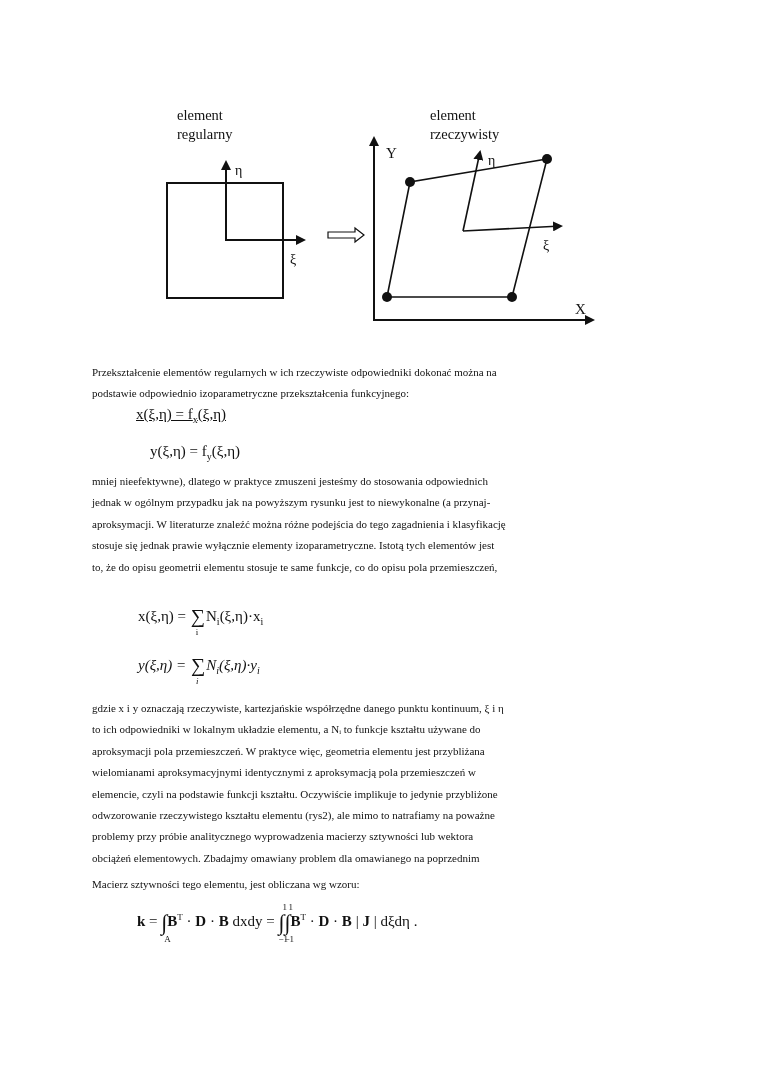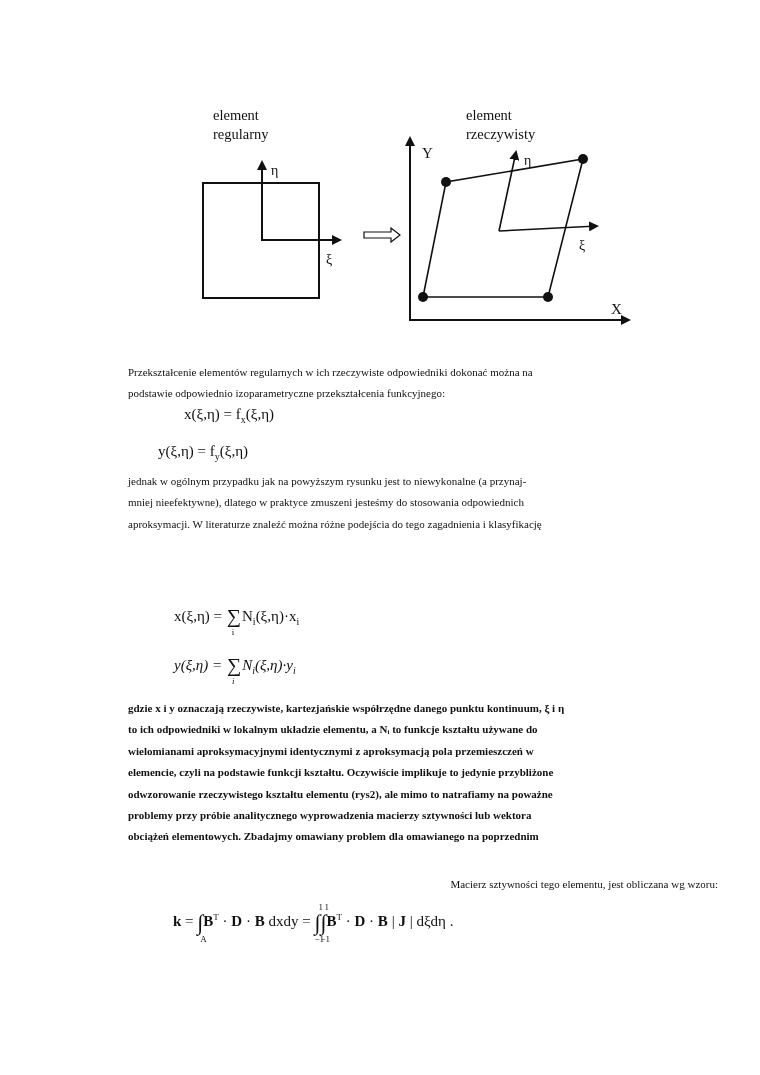--- a/index.html
+++ b/index.html
@@ -1,18 +1,18 @@
 <!DOCTYPE html>
 <html><head>
 <meta charset="utf-8">
 <style>
   html, body { margin: 0; padding: 0; background: #ffffff; }
   body { width: 760px; height: 1075px; position: relative; overflow: hidden;
          font-family: "Liberation Serif", serif; color: #111; }
-  .page { position: absolute; left: 0; top: 0; width: 656px; height: 1075px; margin-left: 36px; }
+  .page { position: absolute; left: 0; top: 0; width: 656px; height: 1075px; }
   svg.fig { position: absolute; left: 0; top: 0; }
   .fig text { font-family: "Liberation Serif", serif; fill: #111; }
   .para { position: absolute; left: 92px; width: 590px; font-size: 11px; line-height: 21.4px; }
   .para .ln { display: block; white-space: nowrap; }
   .eq { position: absolute; font-size: 15px; white-space: nowrap; }
   .eq sub { font-size: 10px; }
   .sum { position: relative; display: inline-block; font-size: 20px; line-height: 1; vertical-align: -2px; margin: 0 1px; }
   .sum .lim { position: absolute; left: 5px; top: 22px; font-size: 9px; }
   .int { position: relative; display: inline-block; font-size: 22px; line-height: 1; vertical-align: -4px; }
   .int .lo { position: absolute; left: 0px; top: 23px; font-size: 9px; white-space: nowrap; }
@@ -57,51 +57,54 @@
     <line x1="463" y1="231" x2="561" y2="226" stroke="#111" stroke-width="1.6" marker-end="url(#ah)"></line>
     <text x="488" y="165" font-size="14">η</text>
     <text x="543" y="250" font-size="14">ξ</text>
   </svg>
 
   <div class="para" style="top:362px;">
     <span class="ln">Przekształcenie elementów regularnych w ich rzeczywiste odpowiedniki dokonać można na</span>
     <span class="ln">podstawie odpowiednio izoparametryczne przekształcenia funkcyjnego:</span>
   </div>
 
-  <div class="eq" style="left:148px; top:406px;">
+  <div class="eq" style="left:136px; top:406px;text-decoration:underline;">
     <span>x(ξ,η) = f</span><sub>x</sub><span>(ξ,η)</span>
   </div>
-  <div class="eq" style="left:122px; top:443px;">
+  <div class="eq" style="left:150px; top:443px;">
     <span>y(ξ,η) = f</span><sub>y</sub><span>(ξ,η)</span>
   </div>
 
   <div class="para" style="top:471px;">
+    <span class="ln">mniej nieefektywne), dlatego w praktyce zmuszeni jesteśmy do stosowania odpowiednich</span>
     <span class="ln">jednak w ogólnym przypadku jak na powyższym rysunku jest to niewykonalne (a przynaj-</span>
-    <span class="ln">mniej nieefektywne), dlatego w praktyce zmuszeni jesteśmy do stosowania odpowiednich</span>
     <span class="ln">aproksymacji. W literaturze znaleźć można różne podejścia do tego zagadnienia i klasyfikację</span>
+    <span class="ln">stosuje się jednak prawie wyłącznie elementy izoparametryczne. Istotą tych elementów jest</span>
+    <span class="ln">to, że do opisu geometrii elementu stosuje te same funkcje, co do opisu pola przemieszczeń,</span>
   </div>
 
   <div class="eq" style="left:138px; top:606px;">
     <span>x(ξ,η) = </span><span class="sum"><span>∑</span><span class="lim">i</span></span><span>N</span><sub>i</sub><span>(ξ,η)·x</span><sub>i</sub>
   </div>
   <div class="eq" style="left:138px; top:655px;font-style:italic;">
     <span>y(ξ,η) = </span><span class="sum"><span>∑</span><span class="lim">i</span></span><span>N</span><sub>i</sub><span>(ξ,η)·y</span><sub>i</sub>
   </div>
 
-  <div class="para" style="top:698px;font-weight:bold;">
+  <div class="para" style="top:698px;">
     <span class="ln">gdzie x i y oznaczają rzeczywiste, kartezjańskie współrzędne danego punktu kontinuum, ξ i η</span>
     <span class="ln">to ich odpowiedniki w lokalnym układzie elementu, a Nᵢ to funkcje kształtu używane do</span>
+    <span class="ln">aproksymacji pola przemieszczeń. W praktyce więc, geometria elementu jest przybliżana</span>
     <span class="ln">wielomianami aproksymacyjnymi identycznymi z aproksymacją pola przemieszczeń w</span>
     <span class="ln">elemencie, czyli na podstawie funkcji kształtu. Oczywiście implikuje to jedynie przybliżone</span>
     <span class="ln">odwzorowanie rzeczywistego kształtu elementu (rys2), ale mimo to natrafiamy na poważne</span>
     <span class="ln">problemy przy próbie analitycznego wyprowadzenia macierzy sztywności lub wektora</span>
     <span class="ln">obciążeń elementowych. Zbadajmy omawiany problem dla omawianego na poprzednim</span>
   </div>
 
-  <div class="para" style="top:874px;text-align:right;">
+  <div class="para" style="top:874px;">
     <span class="ln">Macierz sztywności tego elementu, jest obliczana wg wzoru:</span>
   </div>
 
   <div class="eq" style="left:137px; top:912px;">
     <b>k</b><span> = </span><span class="int"><span>∫</span><span class="lo" style="left:3px;">A</span></span><b>B</b><sup>T</sup><span> · </span><b>D</b><span> · </span><b>B</b><span> dxdy = </span><span class="int"><span>∫</span><span class="hi">1</span><span class="lo">−1</span></span><span class="int"><span>∫</span><span class="hi">1</span><span class="lo">−1</span></span><b>B</b><sup>T</sup><span> · </span><b>D</b><span> · </span><b>B</b><span> | </span><b>J</b><span> | </span><span>dξdη .</span>
   </div>
 
 </div>
 
 </body></html>

